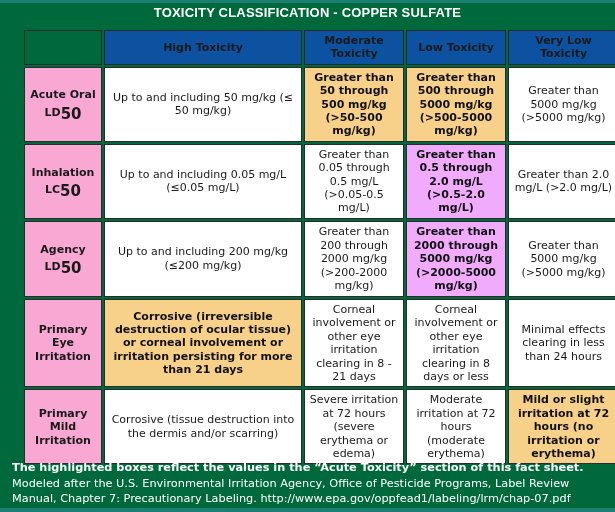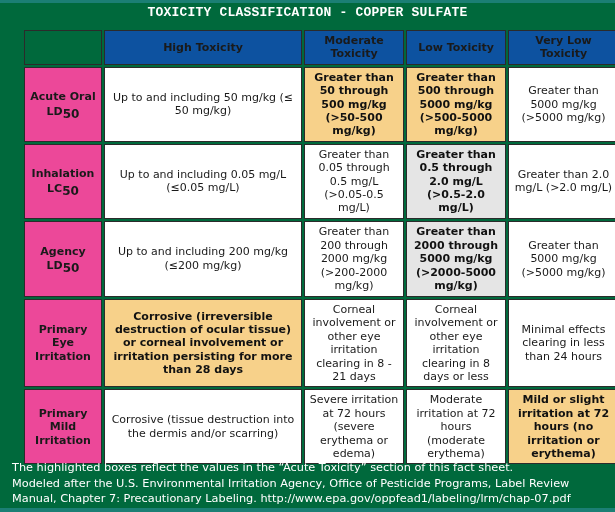--- a/index.html
+++ b/index.html
@@ -27,21 +27,21 @@
   #title {
     position: absolute;
     top: 5px;
     left: 0;
     width: 615px;
     text-align: center;
     color: #ffffff;
     font-size: 13px;
     font-weight: bold;
     letter-spacing: 0.2px;
-    font-family: Liberation Mono, monospace;
+    font-family: Liberation Sans, sans-serif;
   }
 
   
   #tbl-wrap {
     position: absolute;
     left: 22px;
     top: 28px;
     width: 595px;
   }
   table.tox {
@@ -74,43 +74,43 @@
   th.hdr {
     background: #11529e;
     background: #0d52a0;
     color: #ffffff;
     font-weight: bold;
     font-size: 12.5px;
     height: 34px;
     border: 1px solid #0a3a70;
   }
   td.rowhdr {
-    background: #ec4899;
+    background: #f9a8d4;
     color: #ffffff;
     font-weight: bold;
     font-size: 11.5px;
     border: 1px solid #0a3a70;
     line-height: 1.25;
   }
   td.rowhdr sub {
-    font-size: 12px;
+    font-size: 15px;
     vertical-align: baseline;
     position: relative;
     top: 3px;
   }
   td.cell {
     background: #ffffff;
   }
   td.cell.hl {
     background: #f7d18a;
     font-weight: bold;
     color: #111111;
   }
   td.cell.hl2 {
-    background: #e5e5e5;
+    background: #f0abfc;
     font-weight: bold;
     color: #111111;
   }
 
   
   tr.r1 td { height: 74px; }
   tr.r2 td { height: 70px; }
   tr.r3 td { height: 76px; margin-top: 36px; }
   tr.r4 td { height: 75px; }
   tr.r5 td { height: 73px; }
@@ -120,21 +120,21 @@
     position: absolute;
     left: 12px;
     top: 460px;
     width: 595px;
     color: #ffffff;
     font-size: 11.3px;
     line-height: 1.38;
     font-family: "DejaVu Sans", "Liberation Sans", sans-serif;
   }
   #footer .lead {
-    font-weight: normal;
+    font-weight: bold;
   }
   #footer .sub {
     font-weight: normal;
   }
   #bottom-rule {
     position: absolute;
     bottom: 0; left: 0; right: 0;
     height: 4px;
     background: #1b7f74;
   }
@@ -183,21 +183,21 @@
           </tr>
           <tr class="r3">
             <td class="rowhdr"><span>Agency</span><br><span>LD</span><sub>50</sub></td>
             <td class="cell">Up to and including 200 mg/kg (≤200 mg/kg)</td>
             <td class="cell">Greater than 200 through 2000 mg/kg (&gt;200-2000 mg/kg)</td>
             <td class="cell hl2">Greater than 2000 through 5000 mg/kg (&gt;2000-5000 mg/kg)</td>
             <td class="cell">Greater than 5000 mg/kg (&gt;5000 mg/kg)</td>
           </tr>
           <tr class="r4">
             <td class="rowhdr"><span>Primary</span><br><span>Eye</span><br><span>Irritation</span></td>
-            <td class="cell hl">Corrosive (irreversible destruction of ocular tissue) or corneal involvement or irritation persisting for more than 28 days</td>
+            <td class="cell hl">Corrosive (irreversible destruction of ocular tissue) or corneal involvement or irritation persisting for more than 21 days</td>
             <td class="cell">Corneal involvement or other eye irritation clearing in 8 - 21 days</td>
             <td class="cell">Corneal involvement or other eye irritation clearing in 8 days or less</td>
             <td class="cell">Minimal effects clearing in less than 24 hours</td>
           </tr>
           <tr class="r5">
             <td class="rowhdr"><span>Primary</span><br><span>Mild</span><br><span>Irritation</span></td>
             <td class="cell">Corrosive (tissue destruction into the dermis and/or scarring)</td>
             <td class="cell">Severe irritation at 72 hours (severe erythema or edema)</td>
             <td class="cell">Moderate irritation at 72 hours (moderate erythema)</td>
             <td class="cell hl">Mild or slight irritation at 72 hours (no irritation or erythema)</td>

